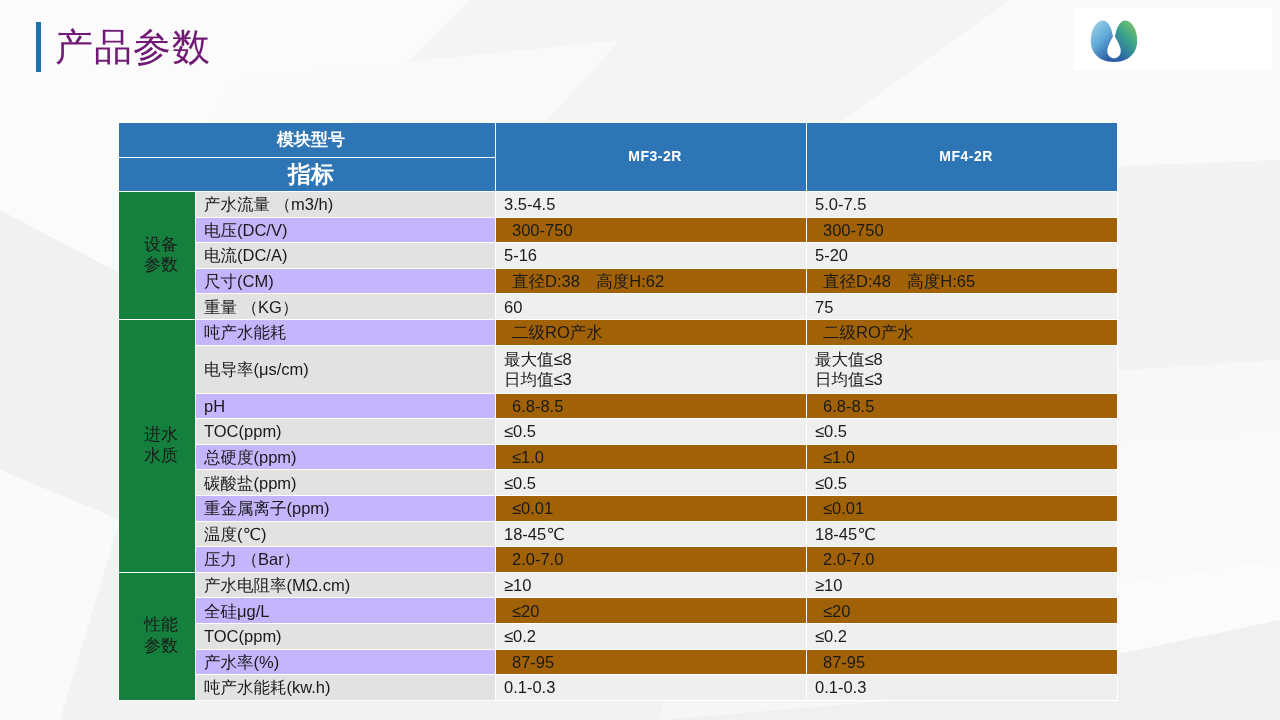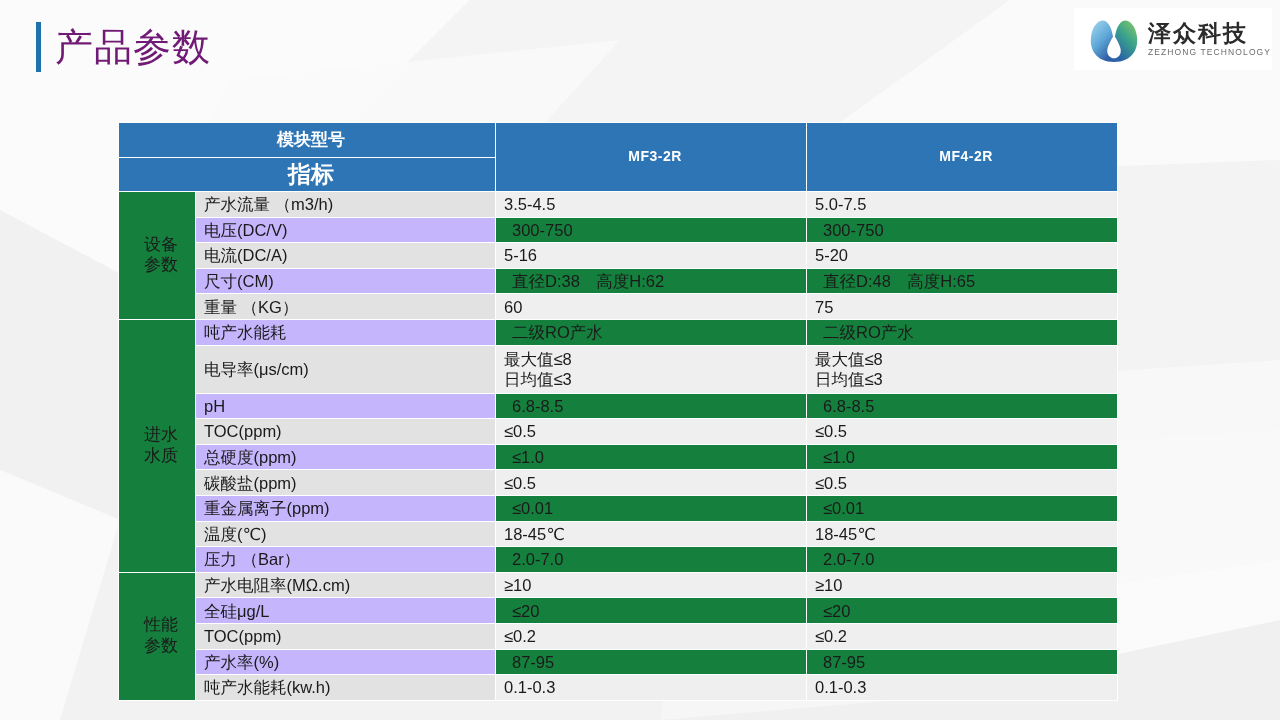--- a/index.html
+++ b/index.html
@@ -93,21 +93,21 @@
     background: #15803d;
     text-align: center;
     font-size: 17px;
     padding: 0 4px;
     line-height: 1.35;
     border-color: #ffffff;
   }
   td.item-cell { background: #e2e2e2; }
   td.val-cell  { background: #efefef; }
   td.item-cell.alt { background: #c4b5fd; }
-  td.val-cell.alt  { background: #15803d; padding-left: 16px; }
+  td.val-cell.alt  { background: #a16207; padding-left: 16px; }
   tr.r-tall td { height: 48px; }
   tr.r-std td  { height: 25.6px; }
   .two-line { display:block; }
 </style>
 </head>
 <body>
 
 <svg id="bg" viewBox="0 0 1280 720" preserveAspectRatio="none" aria-hidden="true">
   <rect x="0" y="0" width="1280" height="720" fill="#f6f6f7"></rect>
   <polygon points="0,0 470,0 170,300 0,210" fill="#fbfbfc"></polygon>
@@ -140,24 +140,20 @@
       <linearGradient id="gR" x1="1" y1="0" x2="0.4" y2="1">
         <stop offset="0%" stop-color="#8ecb62"></stop>
         <stop offset="50%" stop-color="#3aa38b"></stop>
         <stop offset="100%" stop-color="#2b62a8"></stop>
       </linearGradient>
     </defs>
     <path d="M50 88 C16 88 2 64 6 38 C9 16 24 4 34 10 C44 16 48 34 50 52 Z" fill="url(#gL)"></path>
     <path d="M50 88 C84 88 98 64 94 38 C91 16 76 4 66 10 C56 16 52 34 50 52 Z" fill="url(#gR)"></path>
     <path d="M50 36 C58 50 63 60 63 67 C63 75 57 81 50 81 C43 81 37 75 37 67 C37 60 42 50 50 36 Z" fill="#ffffff"></path>
   </svg>
-  <div class="logo-text">
-    <div class="logo-cn">泽众科技</div>
-    <div class="logo-en">ZEZHONG TECHNOLOGY</div>
-  </div>
 </div>
 
 <div class="table-wrap">
   <table class="spec">
     <colgroup>
       <col class="c-group">
         <col class="c-item">
         <col class="c-v1">
         <col class="c-v2">
     </colgroup>

